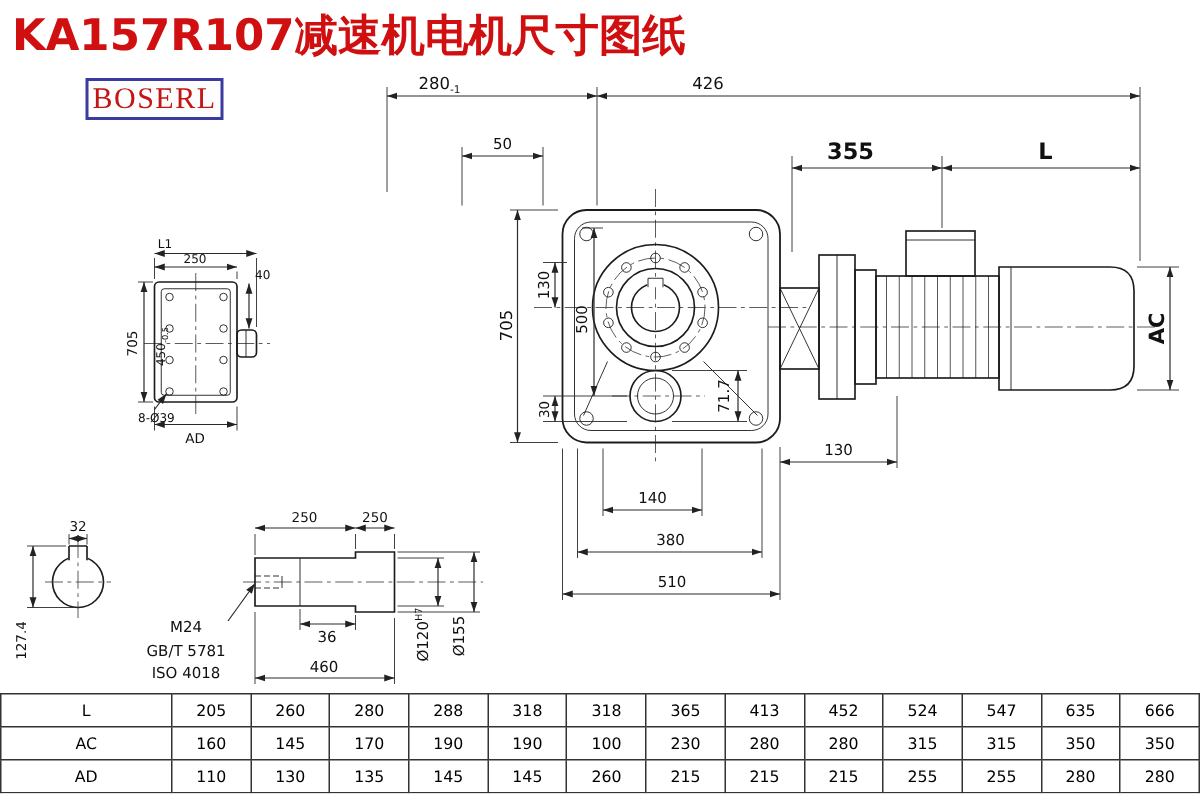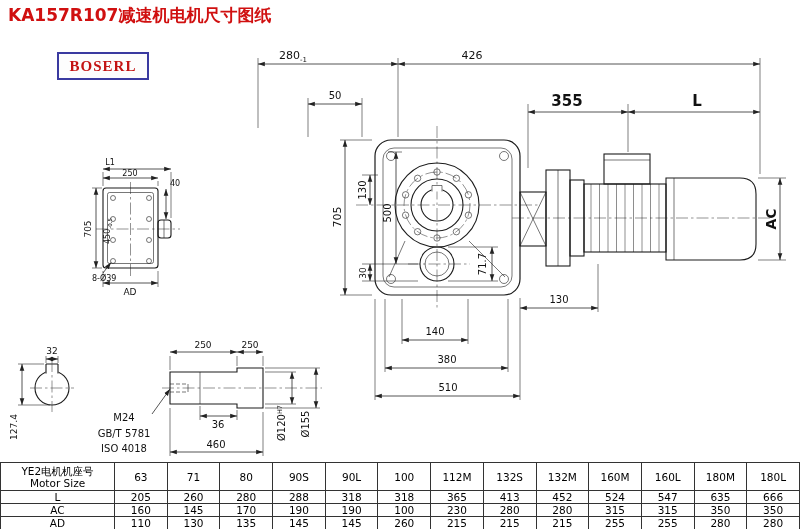--- a/index.html
+++ b/index.html
@@ -1,20 +1,20 @@
 <!DOCTYPE html>
 <html><head>
 <meta charset="utf-8">
 <style>
   html,body{margin:0;padding:0;background:#fff;}
   .page{position:relative;width:800px;height:529px;background:#fff;overflow:hidden;
         font-family:"DejaVu Sans",sans-serif;}
-  .title{position:absolute;left:8px;top:4px;font-size:17px;font-weight:bold;color:#d01010;white-space:nowrap;}
+  .title{position:absolute;left:8px;top:4px;font-size:29px;font-weight:bold;color:#d01010;white-space:nowrap;}
   .logo{position:absolute;left:57px;top:52px;width:88px;height:24px;border:2px solid #3a3aa0;
-        color:#c41414;font-family:"Liberation Serif",serif;font-weight:bold;font-size:15px;
+        color:#c41414;font-family:"Liberation Serif",serif;font-weight:normal;font-size:20px;
         display:flex;align-items:center;justify-content:center;letter-spacing:1px;background:#fdfdfd;}
   svg.drawing{position:absolute;left:0;top:0;}
   .ol{fill:none;stroke:#1c1c1c;stroke-width:1.1;}
   .ol2{fill:none;stroke:#1c1c1c;stroke-width:.6;}
   .fin{stroke:#1c1c1c;stroke-width:.5;}
   .cl{fill:none;stroke:#4a4a4a;stroke-width:.6;stroke-dasharray:12 3 2.5 3;}
   .dim{fill:none;stroke:#2a2a2a;stroke-width:.8;}
   .ext{fill:none;stroke:#2a2a2a;stroke-width:.6;}
   text{fill:#111;font-family:"DejaVu Sans",sans-serif;font-size:11px;}
   .t10{font-size:10px;}.t9{font-size:9px;}.t8{font-size:8px;}
@@ -260,39 +260,20 @@
         <col>
         <col>
         <col>
         <col>
         <col>
         <col>
         <col>
         <col>
     </colgroup>
     <tbody>
-      <tr class="hrow">
-        <th>
-          <div>YE2电机机座号</div>
-          <div>Motor Size</div>
-        </th>
-        <th>63</th>
-        <th>71</th>
-        <th>80</th>
-        <th>90S</th>
-        <th>90L</th>
-        <th>100</th>
-        <th>112M</th>
-        <th>132S</th>
-        <th>132M</th>
-        <th>160M</th>
-        <th>160L</th>
-        <th>180M</th>
-        <th>180L</th>
-      </tr>
       <tr class="drow">
         <th>L</th>
         <td>205</td>
         <td>260</td>
         <td>280</td>
         <td>288</td>
         <td>318</td>
         <td>318</td>
         <td>365</td>
         <td>413</td>

